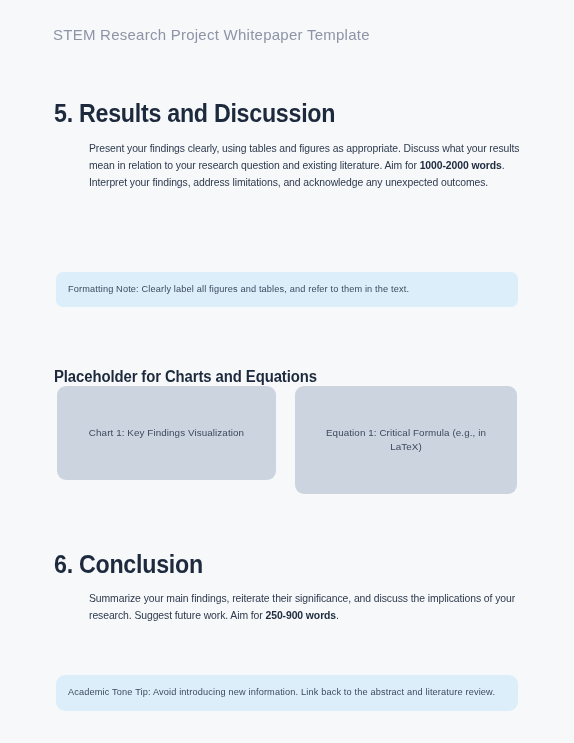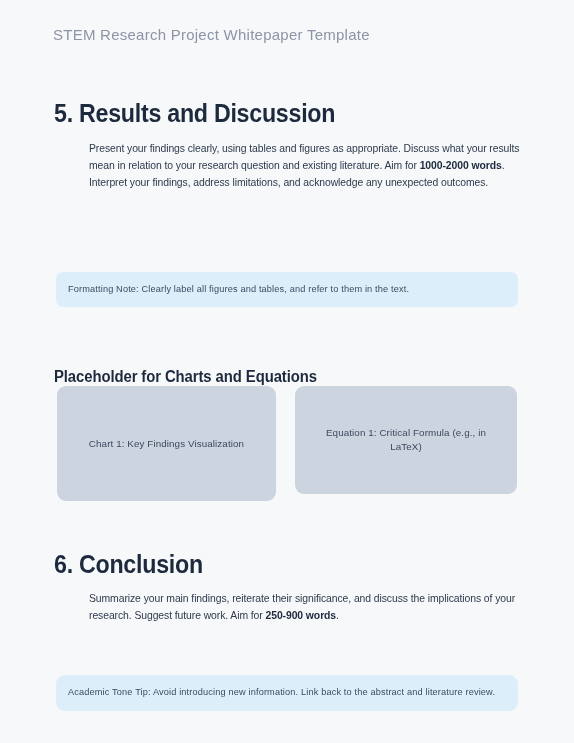--- a/index.html
+++ b/index.html
@@ -117,21 +117,21 @@
     padding: 0 18px;
     font-size: 9.8px;
     line-height: 14px;
     color: #3c4a5e;
     letter-spacing: 0.1px;
   }
   #card-chart {
     left: 57px;
     top: 386px;
     width: 219px;
-    height: 115px;
+    height: 94px;
   }
   #card-equation {
     left: 295px;
     top: 386px;
     width: 222px;
     height: 108px;
     text-align: center;
   }
 </style>
 </head>

